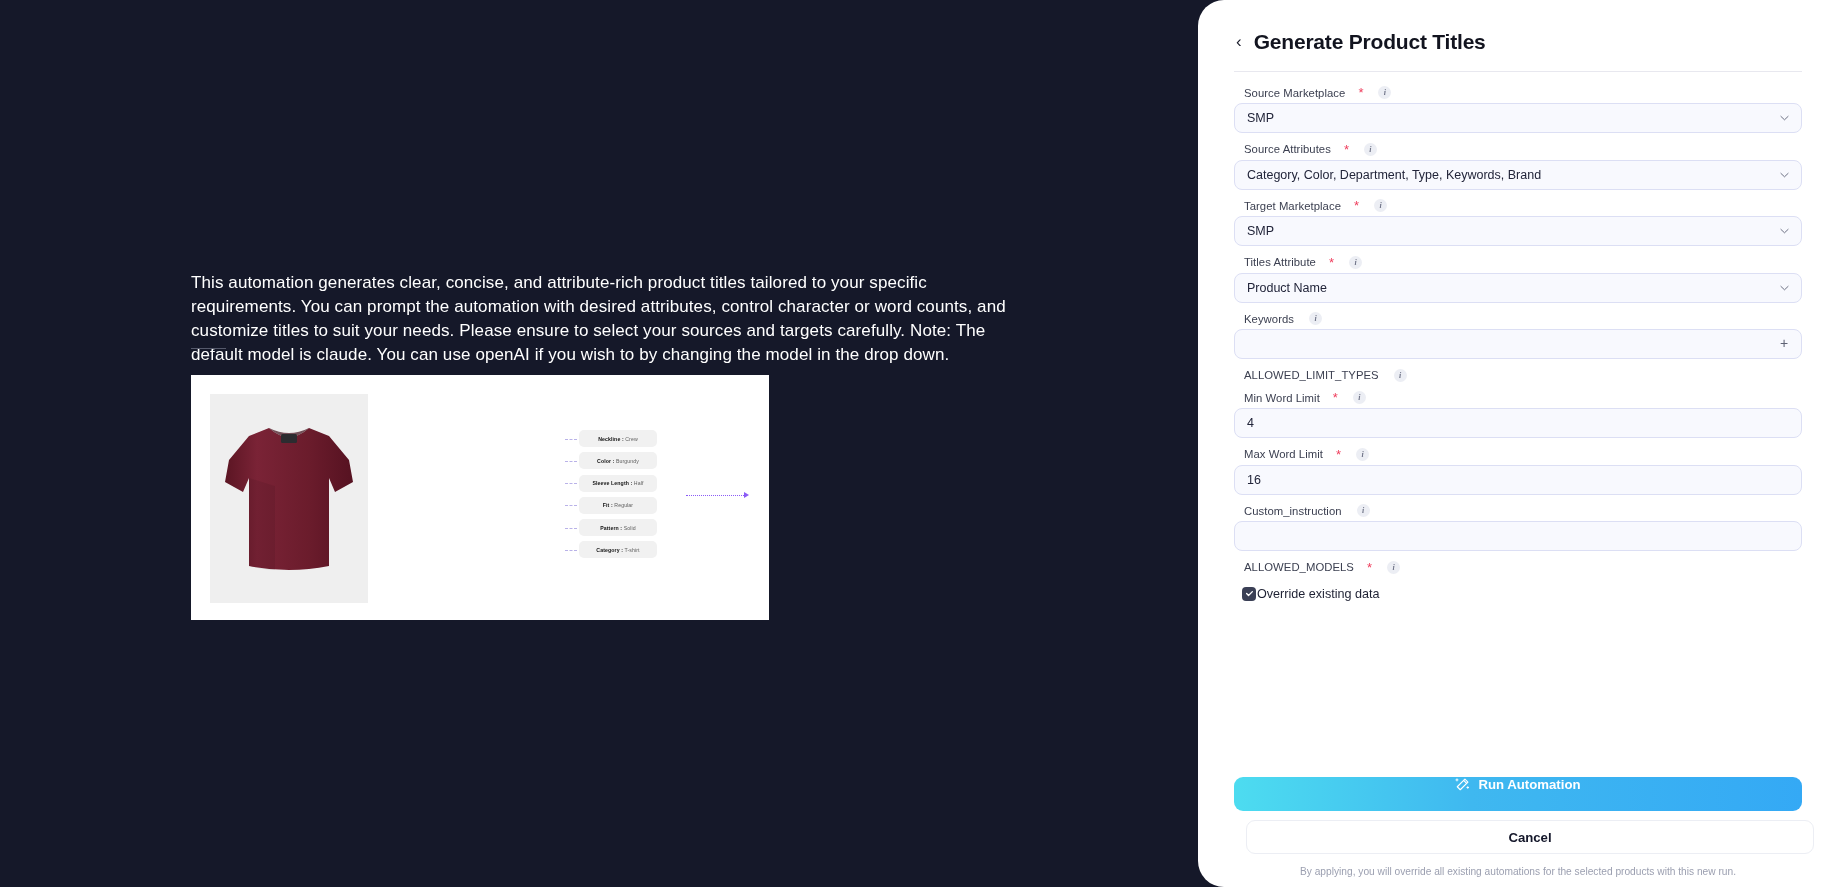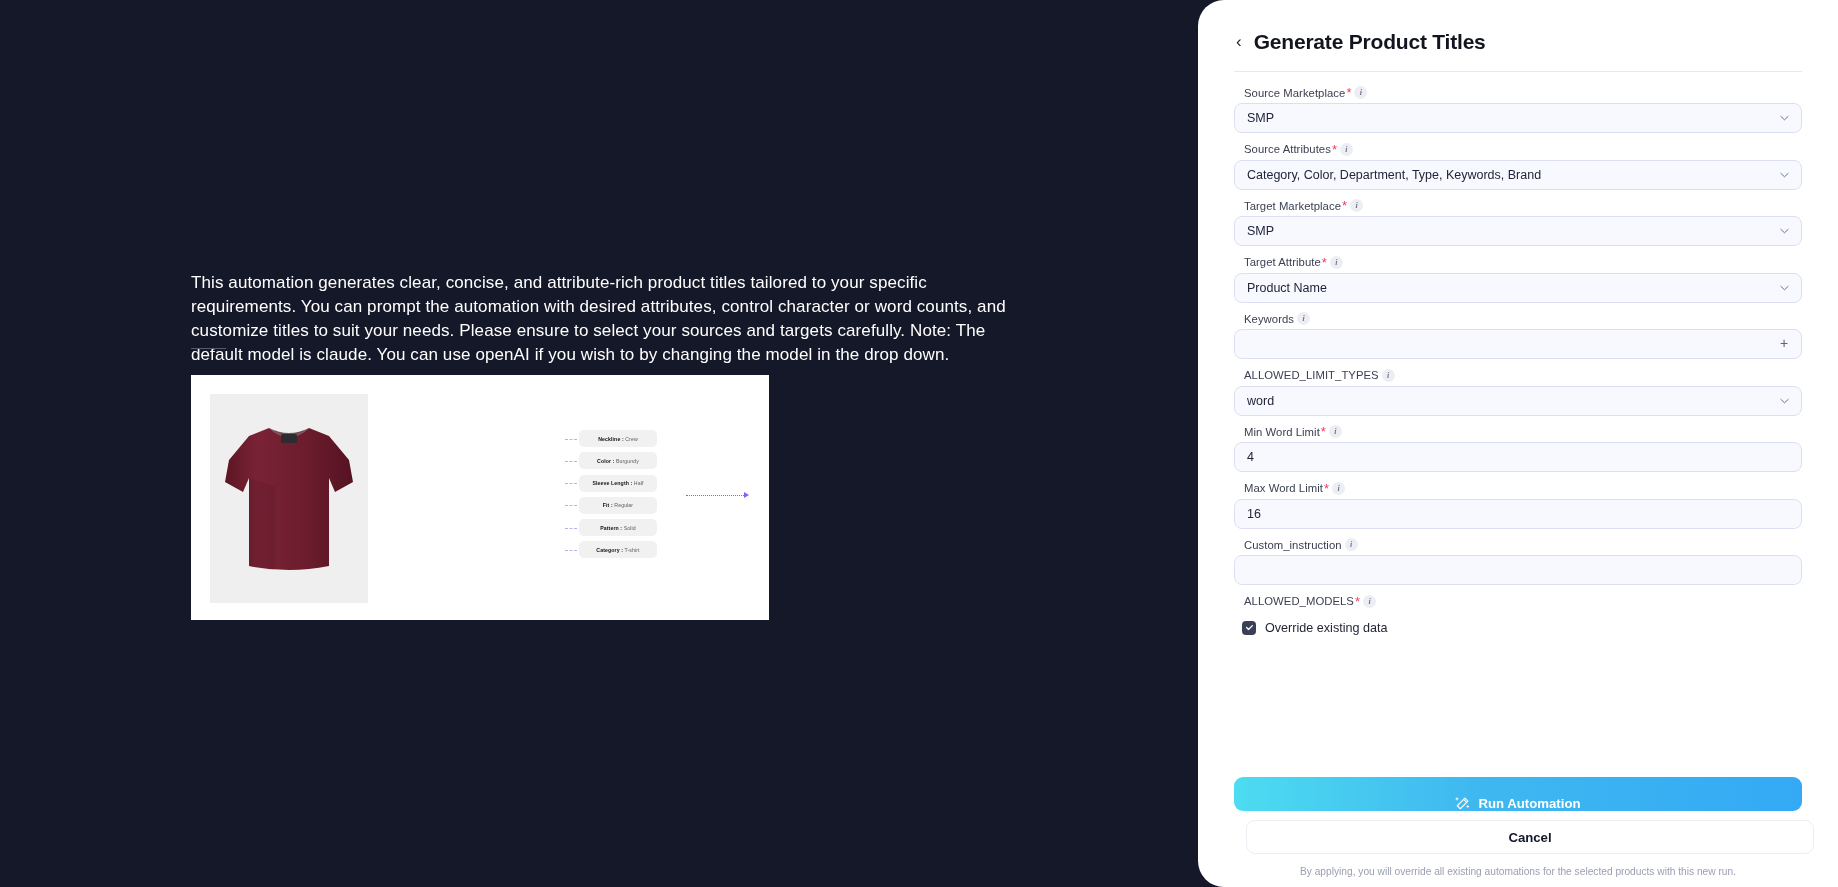--- a/index.html
+++ b/index.html
@@ -99,21 +99,21 @@
     margin: 17px 36px 0 36px; height: 1px; background: #e8e8ef;
   }
 
   .form {
     flex: 1 1 auto;
     padding: 14px 36px 0 36px;
     overflow: hidden;
   }
   .field { margin-bottom: 9.5px; }
   .field-label {
-    display: flex; align-items: center; gap: 0;
+    display: flex; align-items: center; gap: 12px;
     font-size: 11.3px; color: #3c4051; margin: 0 0 4px 10px;
     letter-spacing: .05px; white-space: nowrap;
   }
   .req { color: #ef3d5c; font-size: 13px; line-height: 1; margin-left: 1px; }
   .info-i {
     display: inline-flex; align-items: center; justify-content: center;
     width: 13px; height: 13px; border-radius: 50%;
     background: #eceef4; color: #6f7387;
     font-size: 8px; font-style: italic; font-weight: 600;
     margin-left: 3px; cursor: pointer;
@@ -138,38 +138,38 @@
   }
   .chev svg { display: block; }
   .plus-btn {
     position: absolute; right: 11px; top: 50%; transform: translateY(-50%);
     width: 12px; height: 12px; color: #5e6274;
     font-size: 14px; line-height: 11px; text-align: center;
     cursor: pointer;
   }
 
   .checkbox-row {
-    display: flex; align-items: center; gap: 9px;
+    display: flex; align-items: center; gap: 1px;
     margin: 13px 0 0 8px;
   }
   .cbox {
     width: 14px; height: 14px; border-radius: 4px;
     background: #3a3f55; display: flex; align-items: center; justify-content: center;
     cursor: pointer; flex: none;
   }
   .cbox svg { display: block; }
   .cbox-label { font-size: 12.6px; color: #1e2133; }
 
   .panel-footer { padding: 0 36px 10px 36px; }
   .btn-run {
     height: 34px; width: 100%;
     border: none; border-radius: 9px;
     background: linear-gradient(90deg, #4ddcf0 0%, #3fb8f0 42%, #34a9f5 100%);
     color: #ffffff; font-size: 13.2px; font-weight: 700;
-    display: flex; align-items: flex-end; justify-content: center; gap: 8px;
+    display: flex; align-items: flex-start; justify-content: center; gap: 8px;
     cursor: pointer; font-family: "Liberation Sans", sans-serif;
   }
   .btn-run .wand { width: 15px; height: 15px; display: block; }
   .btn-cancel {
     margin-top: 9px;
     height: 34px; width: 100%;
     border: 1px solid #eceef4; border-radius: 9px;
     background: #ffffff; color: #14172a;
     font-size: 13.2px; font-weight: 700; cursor: pointer;
     font-family: "Liberation Sans", sans-serif;
@@ -301,21 +301,21 @@
           <span class="chev">
             <svg viewBox="0 0 10 10">
                 <path d="M1 3.2 L5 7 L9 3.2" fill="none" stroke="#6b6f82" stroke-width="1.1" stroke-linecap="round" stroke-linejoin="round"></path>
               </svg>
           </span>
         </div>
       </div>
 
       <div class="field">
         <div class="field-label">
-          <span>Target Attribute</span>
+          <span>Titles Attribute</span>
           <span class="req">*</span>
           <span class="info-i">i</span>
         </div>
         <div class="control">
           <span>Product Name</span>
           <span class="chev">
             <svg viewBox="0 0 10 10">
                 <path d="M1 3.2 L5 7 L9 3.2" fill="none" stroke="#6b6f82" stroke-width="1.1" stroke-linecap="round" stroke-linejoin="round"></path>
               </svg>
           </span>
@@ -330,28 +330,20 @@
         <div class="control empty">
           <span></span>
           <span class="plus-btn">+</span>
         </div>
       </div>
 
       <div class="field">
         <div class="field-label">
           <span>ALLOWED_LIMIT_TYPES</span>
           <span class="info-i">i</span>
-        </div>
-        <div class="control">
-          <span>word</span>
-          <span class="chev">
-            <svg viewBox="0 0 10 10">
-                <path d="M1 3.2 L5 7 L9 3.2" fill="none" stroke="#6b6f82" stroke-width="1.1" stroke-linecap="round" stroke-linejoin="round"></path>
-              </svg>
-          </span>
         </div>
       </div>
 
       <div class="field">
         <div class="field-label">
           <span>Min Word Limit</span>
           <span class="req">*</span>
           <span class="info-i">i</span>
         </div>
         <div class="control">

